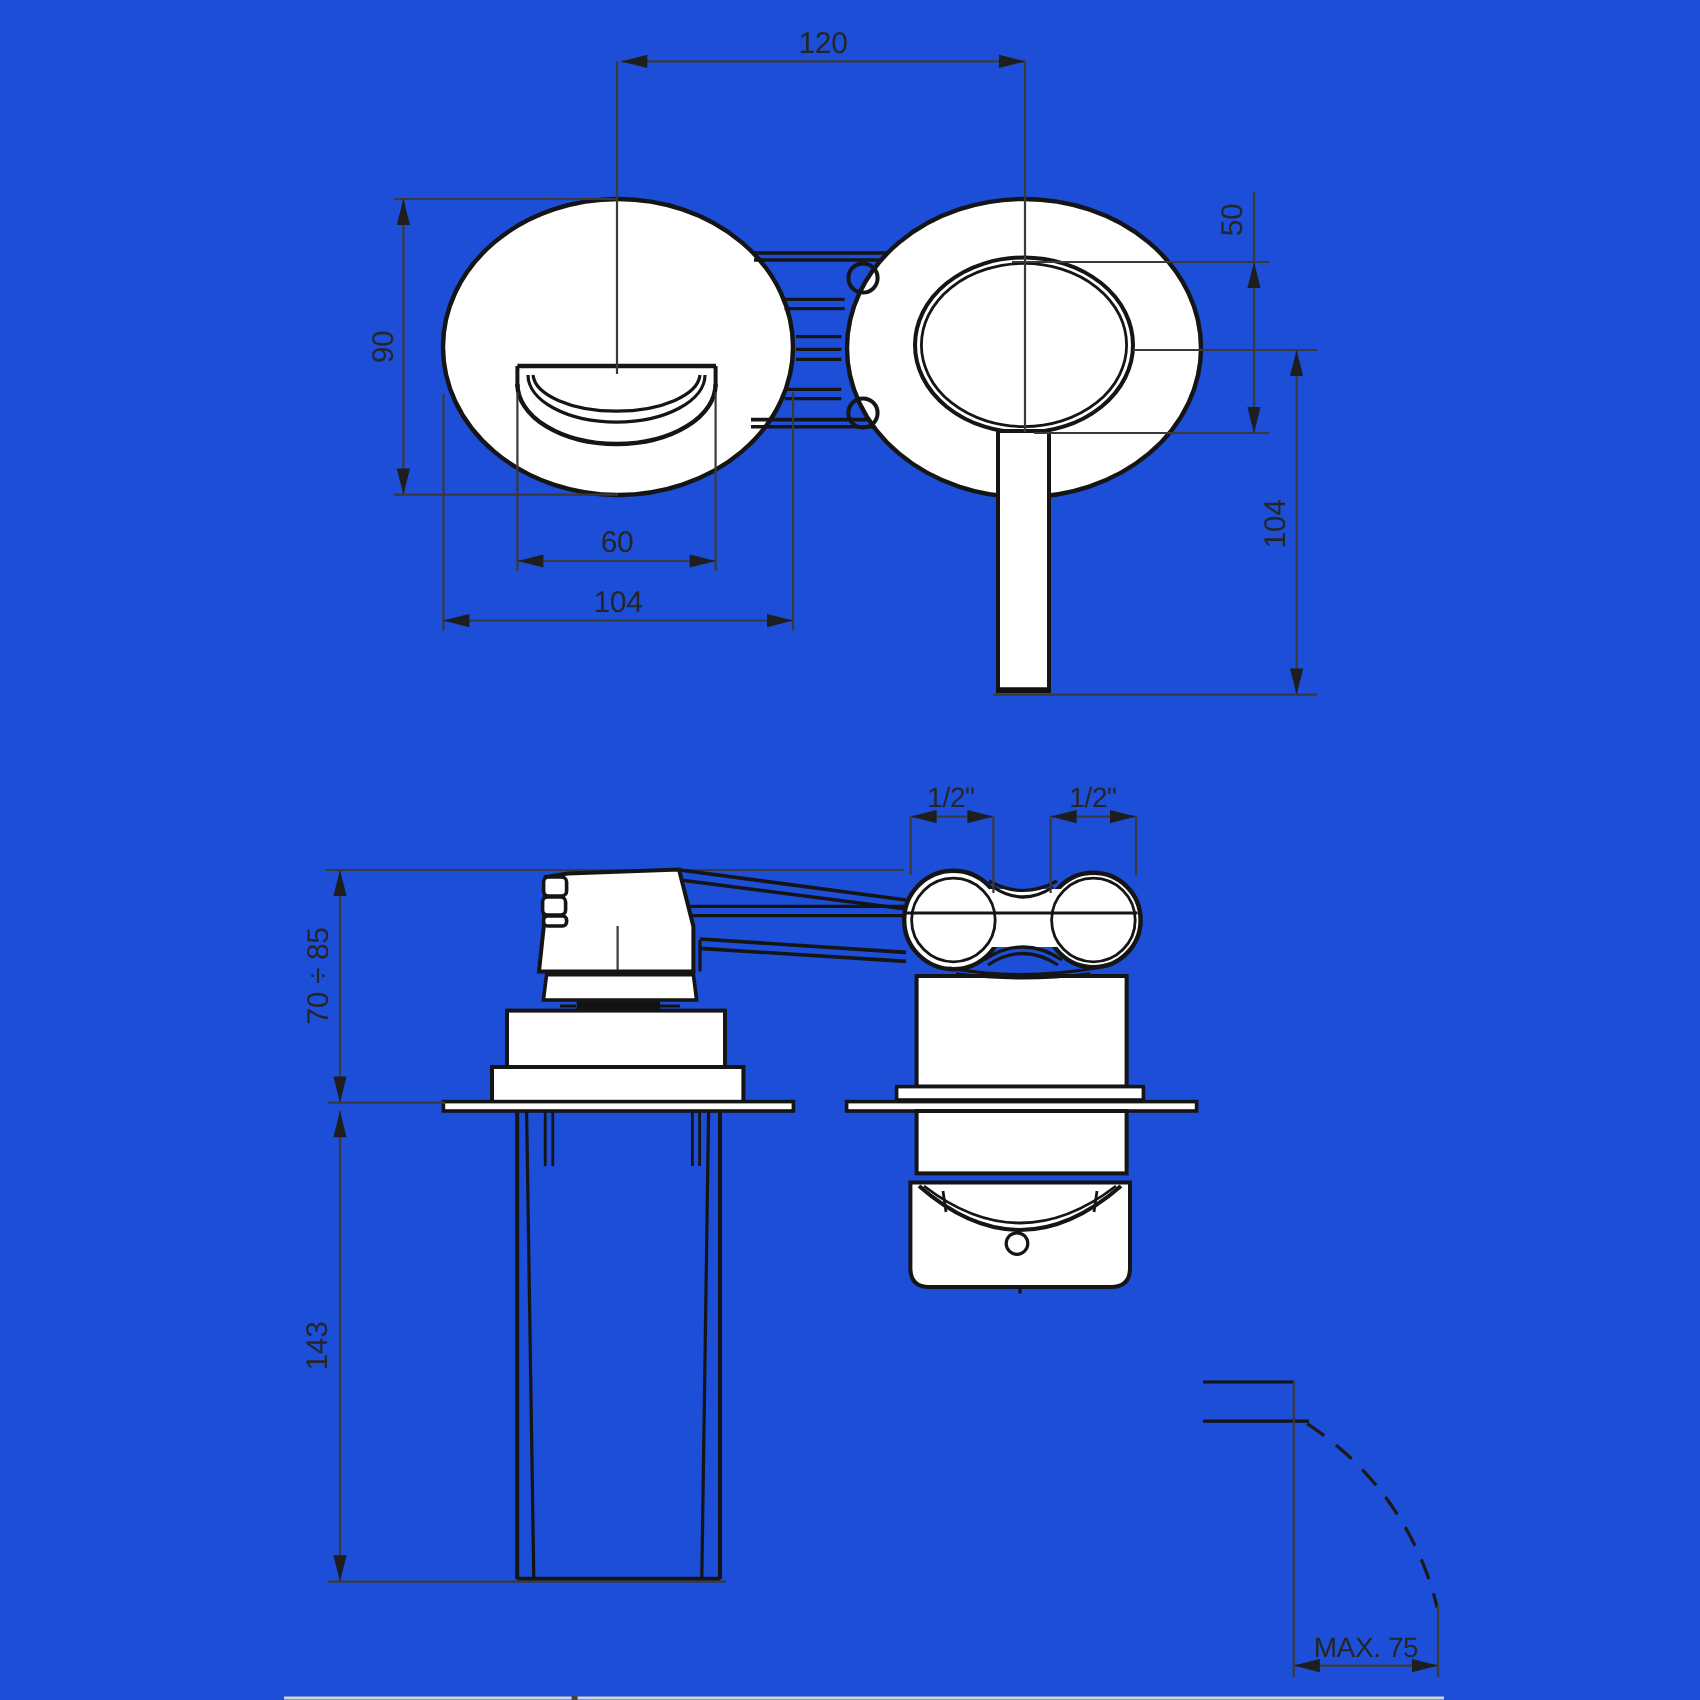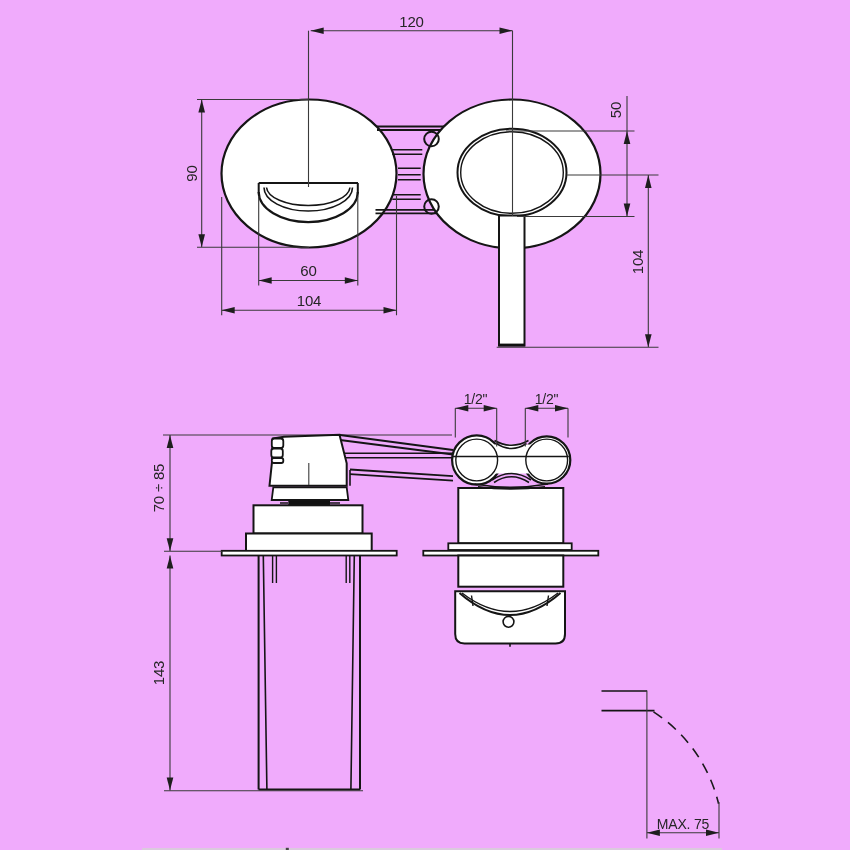--- a/index.html
+++ b/index.html
@@ -1,16 +1,16 @@
 <!DOCTYPE html>
 <html><head>
 <meta charset="utf-8">
 <style>
   html,body{margin:0;padding:0;background:#ffffff;}
-  .stage{position:relative;width:850px;height:850px;background:#f0abfc;overflow:hidden;
+  .stage{position:relative;width:850px;height:850px;background:#1d4ed8;overflow:hidden;
          font-family:"Liberation Sans", sans-serif;}
   svg{position:absolute;left:0;top:0;}
   
   .obj  {stroke:#151515;stroke-width:2;fill:none;stroke-linecap:butt;}
   .obj22{stroke:#151515;stroke-width:2.2;fill:none;}
   .obj16{stroke:#151515;stroke-width:1.6;fill:none;}
   .obj14{stroke:#151515;stroke-width:1.4;fill:none;}
   .thick{stroke:#111;stroke-width:2.8;fill:none;}
   .wf   {fill:#ffffff;stroke:#151515;stroke-width:2;}
   .wf22 {fill:#ffffff;stroke:#151515;stroke-width:2.2;}

